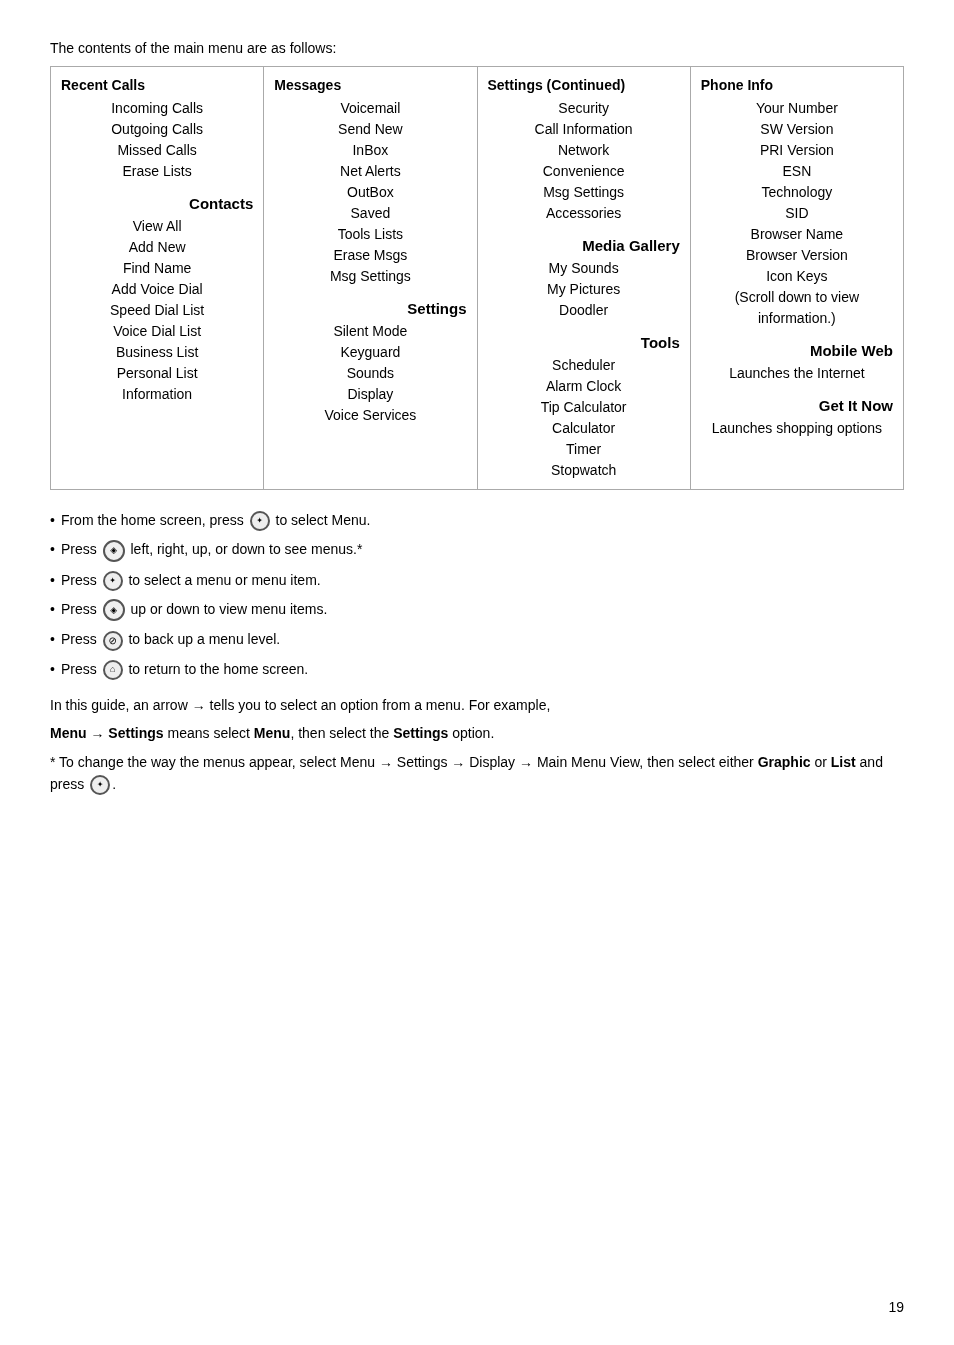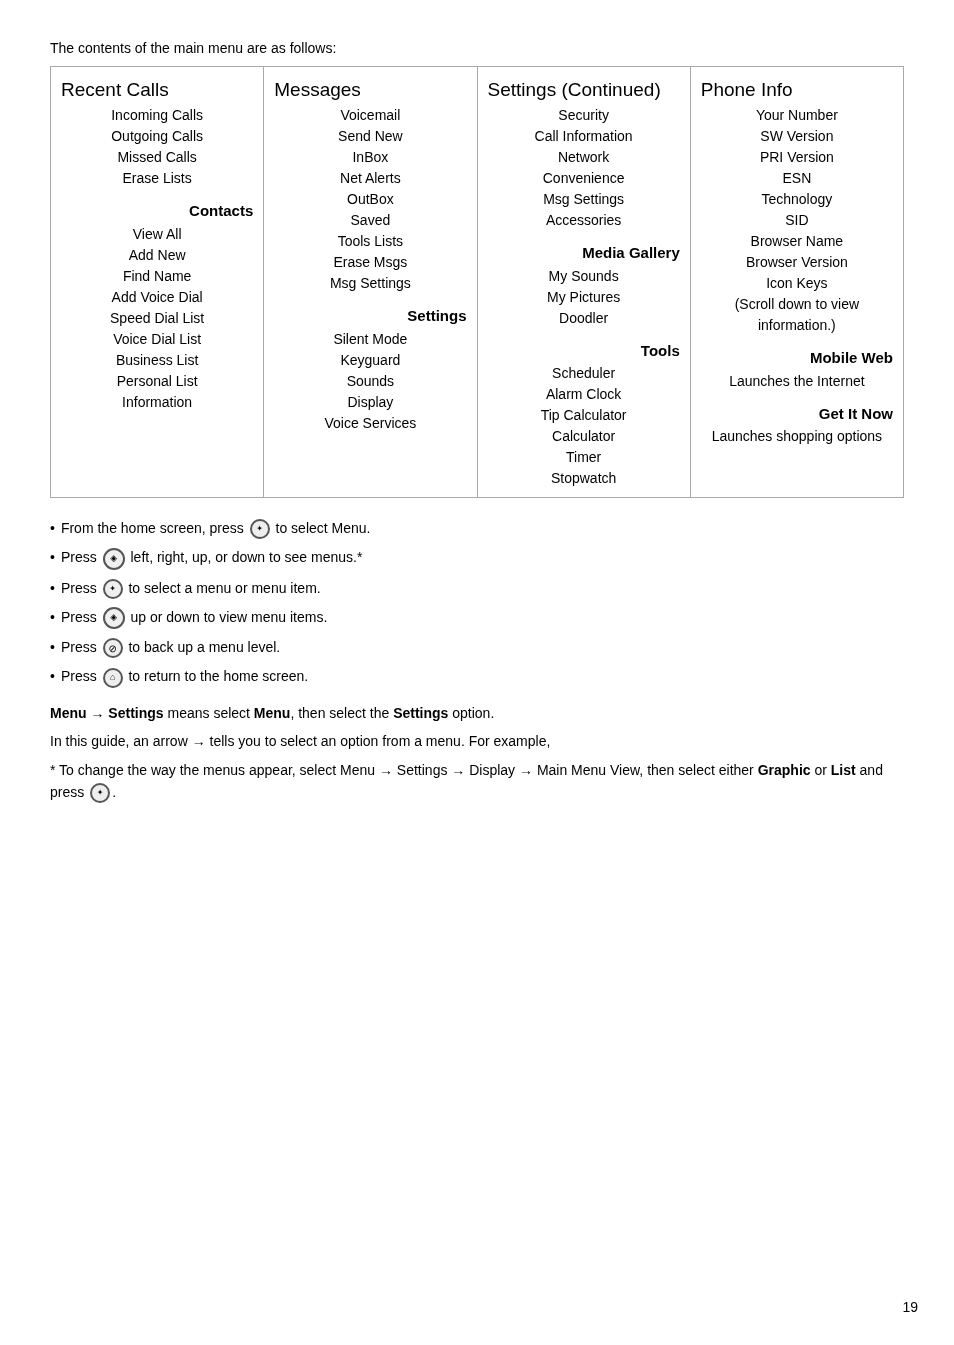--- a/index.html
+++ b/index.html
@@ -32,22 +32,22 @@
       flex: 1;
       padding: 8px 10px;
       border-right: 1px solid #aaa;
       font-size: 14px;
       line-height: 1.55;
     }
     .menu-col:last-child {
       border-right: none;
     }
     .col-heading {
-      font-weight: normal;
-      font-size: 19px;
+      font-weight: bold;
+      font-size: 14px;
       margin-bottom: 1px;
     }
     .col-subheading {
       font-weight: bold;
       font-size: 15px;
       margin-top: 8px;
       margin-bottom: 1px;
       text-align: right;
     }
     .col-item {
@@ -76,21 +76,21 @@
       font-size: 14px;
       line-height: 1.6;
       margin-top: 10px;
     }
     .bottom-text p {
       margin-bottom: 6px;
     }
     .page-number {
       position: absolute;
       bottom: 30px;
-      right: 36px;
+      right: 50px;
       font-size: 14px;
     }
   </style>
 </head>
 <body>
 
 <div>
 
   <div>
     <div class="intro-text">The contents of the main menu are as follows:</div>
@@ -235,24 +235,24 @@
         Press
         <span style="display:inline-flex;align-items:center;justify-content:center;width:20px;height:20px;border-radius:50%;border:2px solid #555;font-size:9px;background:#eee;vertical-align:middle;margin:0 2px;">⌂</span>
         to return to the home screen.
       </span>
     </div>
 
   </div>
 
   <div class="bottom-text">
     <p>
-      <strong>Menu</strong> → <strong>Settings</strong> means select <strong>Menu</strong>, then select the <strong>Settings</strong> option.
+      In this guide, an arrow → tells you to select an option from a menu. For example,
     </p>
     <p>
-      In this guide, an arrow → tells you to select an option from a menu. For example,
+      <strong>Menu</strong> → <strong>Settings</strong> means select <strong>Menu</strong>, then select the <strong>Settings</strong> option.
     </p>
     <p>
       * To change the way the menus appear, select Menu → Settings → Display → Main Menu View, then select either <strong>Graphic</strong> or <strong>List</strong> and press
       <span style="display:inline-flex;align-items:center;justify-content:center;width:20px;height:20px;border-radius:50%;border:2px solid #555;font-size:8px;background:#eee;vertical-align:middle;margin:0 2px;">✦</span>.
     </p>
   </div>
 
 </div>
 
 <div class="page-number">19</div>

